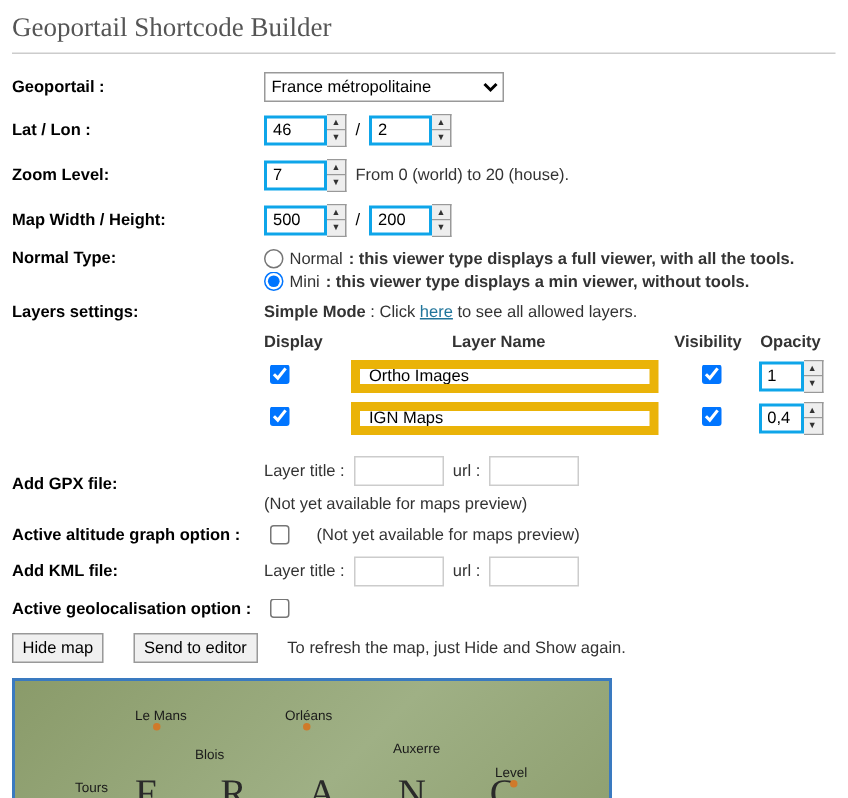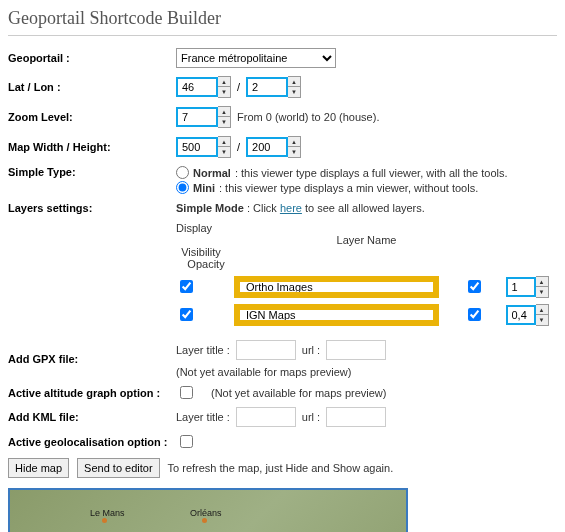--- a/index.html
+++ b/index.html
@@ -11,37 +11,37 @@
 select { width: 160px; height: 20px; font-size: 11px; border: 1px solid #999; background: #fff; }
 .spinner { display: inline-flex; align-items: center; }
 .spinner input { width: 42px; height: 20px; font-size: 11px; text-align: left; padding-left: 4px; border: 2px solid #0ea5e9; }
 .spinner-btns { display: flex; flex-direction: column; border: 1px solid #999; border-left: none; }
 .spinner-btns span { font-size: 6px; width: 12px; height: 10px; line-height: 10px; text-align: center; background: #eee; cursor: pointer; user-select: none; }
 .spinner-btns span:first-child { border-bottom: 1px solid #999; }
 .slash { color: #000; }
 .hint { color: #333; font-size: 11px; }
 .radio-row { display: flex; align-items: center; gap: 4px; }
 .radio-row input[type=radio] { margin: 0; }
-.radio-lbl { font-weight: bold; }
-.radio-desc { color: #333; }
+.radio-lbl { font-weight: normal; }
+.radio-desc { color: #333; font-weight: bold; }
 .simple-line { margin-bottom: 8px; }
 .simple-line a { color: #21759b; text-decoration: underline; }
-.layers-header { display: flex; font-weight: normal; margin-bottom: 6px; flex-direction: column; }
+.layers-header { display: flex; font-weight: bold; margin-bottom: 6px; }
 .col-disp { width: 42px; }
 .col-name { flex: 1; text-align: center; }
 .col-vis { width: 50px; text-align: center; }
 .col-op { width: 60px; text-align: center; }
 .layer-row { display: flex; align-items: center; margin-bottom: 6px; }
 .layer-row input[type=checkbox] { margin-left: 4px; }
 .layer-name-input { flex: 1; height: 22px; border: 6px solid #eab308; padding-left: 6px; font-size: 11px; margin: 0 8px 0 16px; }
 .vis-cell { width: 50px; text-align: center; }
 .op-cell { width: 60px; display: flex; justify-content: center; }
 .op-cell .spinner input { width: 30px; }
 .file-row .controls input[type=text] { width: 60px; height: 20px; border: 1px solid #ccc; font-size: 11px; padding-left: 4px; }
-.btn-row { display: flex; align-items: center; gap: 8px; margin: 10px 0; }
+.btn-row { display: flex; align-items: center; gap: 20px; margin: 10px 0; }
 button { font-size: 11px; padding: 3px 6px; background: #f0f0f0; border: 1px solid #999; cursor: pointer; }
 .map { width: 400px; height: 160px; border: 2px solid #3a7ac0; background: #9aab7a; position: relative; overflow: hidden; }
 .map-bg { position: absolute; inset: 0; background: linear-gradient(135deg,#8a9b6a,#9fb085,#8a9b6a); }
 .citylbl { position: absolute; font-size: 9px; color: #1a1a1a; white-space: nowrap; }
 .dot { position: absolute; width: 5px; height: 5px; background: #d07a2a; border-radius: 50%; }
 .france { position: absolute; font-family: Georgia, serif; font-size: 26px; color: #2a2a2a; letter-spacing: 18px; top: 60px; left: 80px; }
 .checkbox-single { margin-left: 4px; }
 </style>
 </head>
 <body>
@@ -105,21 +105,21 @@
         <input type="text" value="200" style="">
         <div class="spinner-btns">
           <span>▲</span>
           <span>▼</span>
         </div>
       </div>
   </div>
 </div>
 
 <div class="row" style="align-items:flex-start">
-  <div class="label">Simple Type:</div>
+  <div class="label">Normal Type:</div>
   <div class="controls" style="flex-direction:column;align-items:flex-start;gap:2px">
     <div class="radio-row">
       <input type="radio" name="vt" style="">
       <span class="radio-lbl">Normal</span>
       <span class="radio-desc">: this viewer type displays a full viewer, with all the tools.</span>
     </div>
     <div class="radio-row">
       <input type="radio" name="vt" checked="" style="">
       <span class="radio-lbl">Mini</span>
       <span class="radio-desc">: this viewer type displays a min viewer, without tools.</span>

